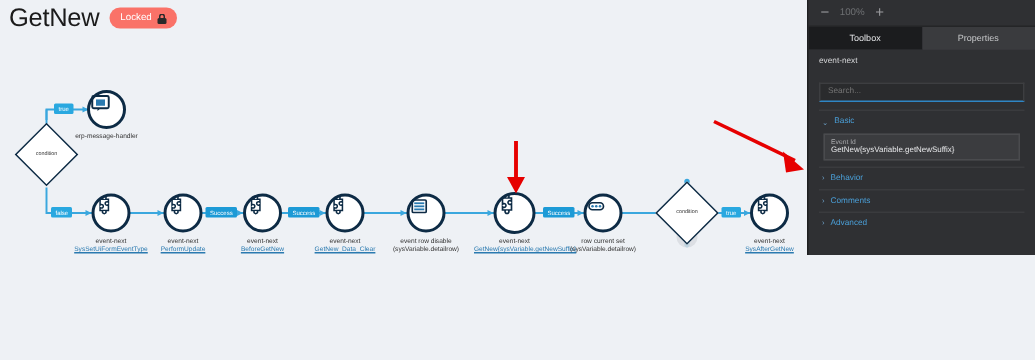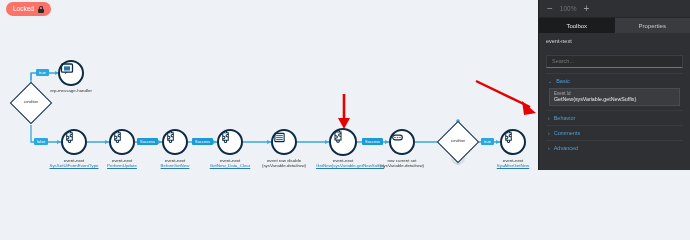--- a/index.html
+++ b/index.html
@@ -199,20 +199,21 @@
     border-top: 1px solid #3a3b3e;
     padding-top: 4px;
   }
 </style>
 </head>
 <body>
 
 <div id="app">
 
   <div id="header">
+    <div id="page-title">GetNew</div>
     <div id="locked-badge">
       <span>Locked</span>
       <span class="lock">
         <span class="shackle"></span>
           <span class="body"></span>
       </span>
     </div>
   </div>
 
   <div id="canvas">

